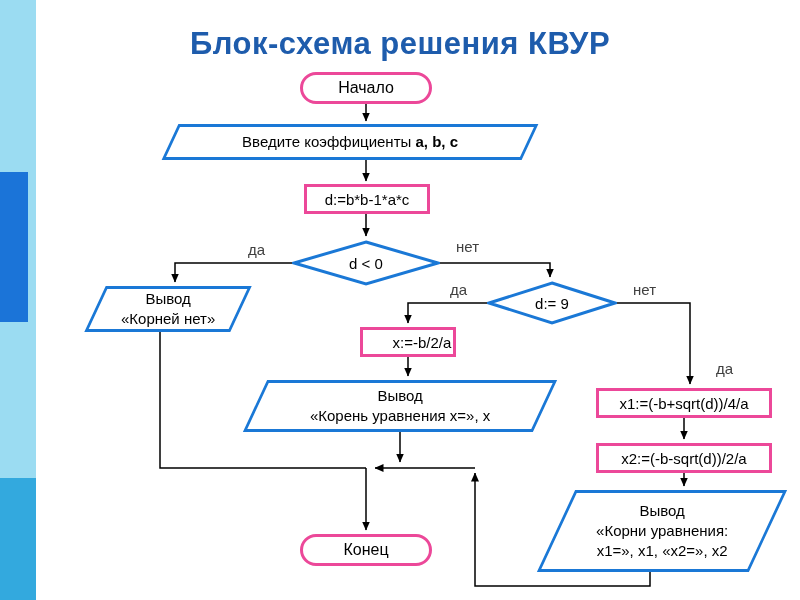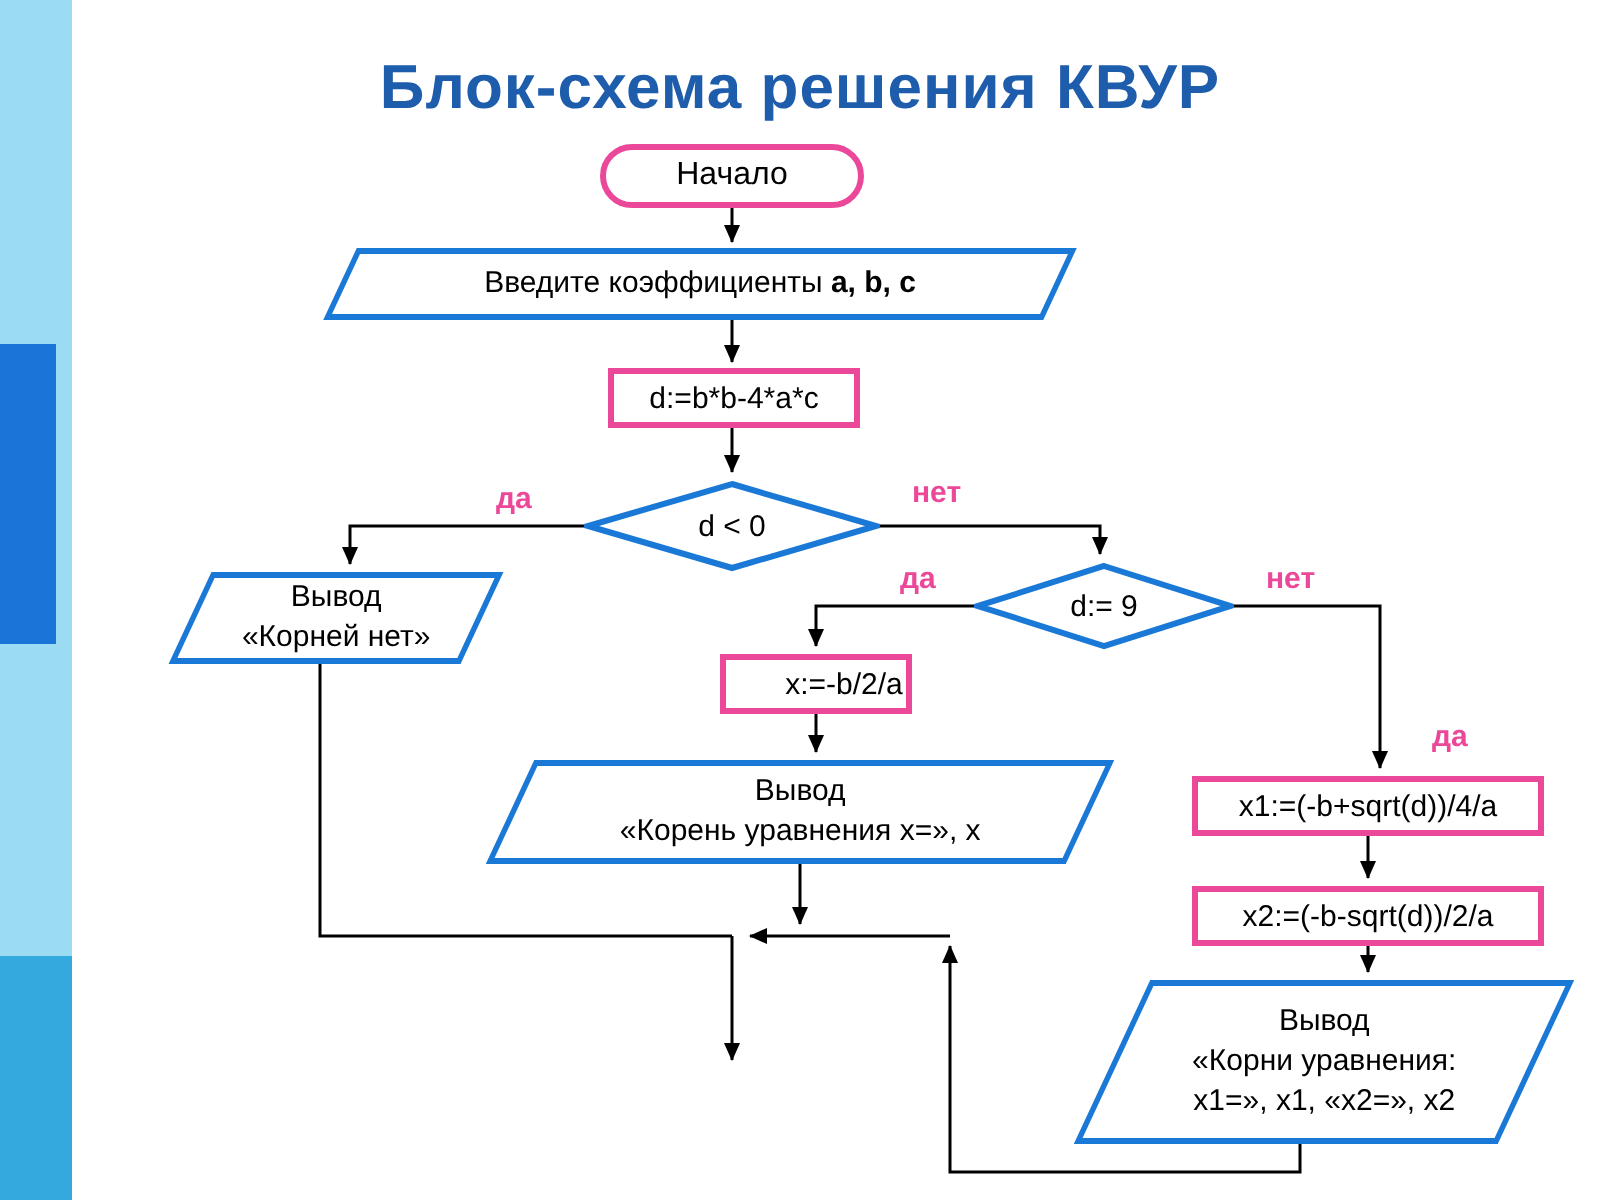--- a/index.html
+++ b/index.html
@@ -18,21 +18,21 @@
          display:flex;align-items:center;justify-content:center;text-align:center;
          font-size:15px;color:#000;z-index:2;}
   .term{border-radius:18px;font-size:16px;}
   .rect{}
   .para{border:3px solid #1a78d6;transform:skewX(-25deg);}
   .para .inner{transform:skewX(25deg);width:100%;text-align:center;line-height:1.32;}
   .diam{position:absolute;z-index:2;}
   .diam svg{position:absolute;left:0;top:0;}
   .diam .dtext{position:absolute;left:0;top:0;width:100%;height:100%;
                display:flex;align-items:center;justify-content:center;font-size:15px;color:#000;}
-  .lbl{position:absolute;font-size:15px;color:#ec4899;z-index:3;font-weight:bold;}
+  .lbl{position:absolute;font-size:15px;color:#404040;z-index:3;}
   .b{font-weight:bold;}
   .wires{position:absolute;left:0;top:0;z-index:1;}
 </style>
 </head>
 <body>
 
 <div class="slide">
 
   <div class="stripe"></div>
   <div class="stripe-dark"></div>
@@ -64,21 +64,21 @@
   <div class="title">Блок-схема решения КВУР</div>
 
   <div class="shape term" style="left:300px;top:72px;width:132px;height:32px;">Начало</div>
 
   <div class="shape para" style="left:170px;top:124px;width:360px;height:36px;">
     <div class="inner">
       <span>Введите коэффициенты</span>&nbsp;<span class="b">a, b, c</span>
     </div>
   </div>
 
-  <div class="shape rect" style="left:304px;top:184px;width:126px;height:30px;">d:=b*b-4*a*c</div>
+  <div class="shape rect" style="left:304px;top:184px;width:126px;height:30px;">d:=b*b-1*a*c</div>
 
   <div class="diam" style="left:292px;top:240px;width:148px;height:46px;">
     <svg width="148" height="46" viewBox="0 0 148 46">
       <polygon points="74,2 146,23 74,44 2,23" fill="#ffffff" stroke="#1a78d6" stroke-width="3"></polygon>
     </svg>
     <div class="dtext">d &lt; 0</div>
   </div>
 
   <div class="shape para" style="left:95px;top:286px;width:146px;height:46px;">
     <div class="inner">
@@ -108,20 +108,21 @@
   <div class="shape rect" style="left:596px;top:443px;width:176px;height:30px;">x2:=(-b-sqrt(d))/2/a</div>
 
   <div class="shape para" style="left:556px;top:490px;width:212px;height:82px;">
     <div class="inner">
       <div>Вывод</div>
       <div>«Корни уравнения:</div>
       <div>x1=», x1, «x2=», x2</div>
     </div>
   </div>
 
+  <div class="shape term" style="left:300px;top:534px;width:132px;height:32px;">Конец</div>
 
   <div class="lbl" style="left:248px;top:241px;">да</div>
   <div class="lbl" style="left:456px;top:238px;">нет</div>
   <div class="lbl" style="left:450px;top:281px;">да</div>
   <div class="lbl" style="left:633px;top:281px;">нет</div>
   <div class="lbl" style="left:716px;top:360px;">да</div>
 
 </div>
 
 </body></html>

